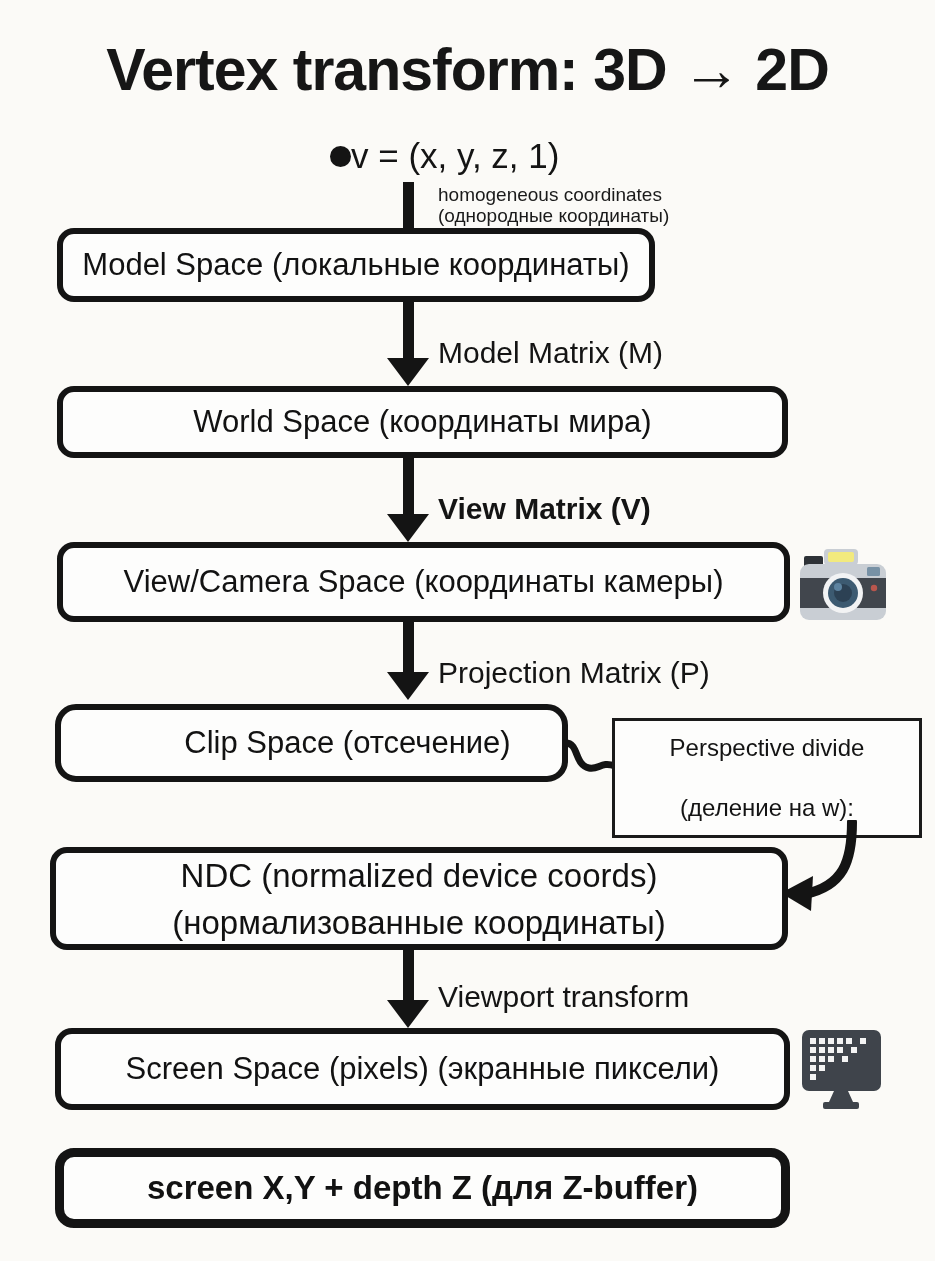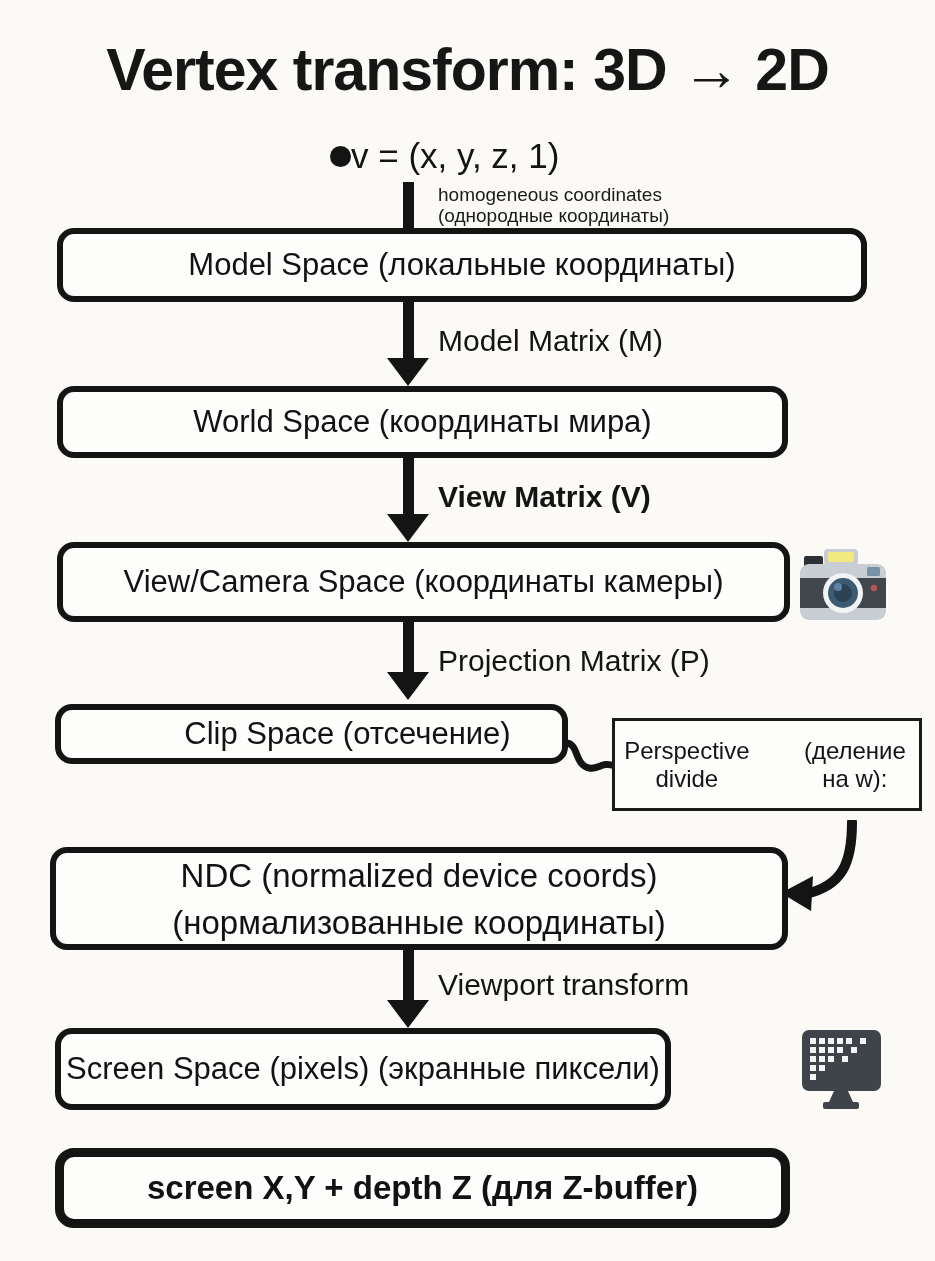--- a/index.html
+++ b/index.html
@@ -46,27 +46,27 @@
   .node.thick { border-width: 9px; border-radius: 19px; }
   .arrow-shaft { left: 403px; width: 11px; background: #141414; }
   .arrow-head {
     left: 387px; width: 0; height: 0;
     border-left: 21px solid transparent;
     border-right: 21px solid transparent;
     border-top: 28px solid #141414;
   }
   .edge-label {
     left: 438px;
-    font-size: 30px; color: #141414; white-space: nowrap;
+    font-size: 30px; color: #141414; white-space: nowrap; margin-top: 12px;
   }
   .callout {
-    left: 612px; top: 718px; width: 310px; height: 93px;
+    left: 612px; top: 718px; width: 310px; height: 120px;
     background: #fdfdfc;
     border: 3px solid #1a1a1a;
-    display: flex; flex-direction: row;
+    display: flex; flex-direction: column;
     align-items: center; justify-content: center;
     text-align: center;
     gap: 32px;
   }
   .callout .l12 { font-size: 24px; line-height: 28px; }
   .callout .l3 { font-size: 22px; line-height: 28px; white-space: nowrap; }
   .ndc-line { line-height: 47px; font-size: 33px; }
   .output-text { font-weight: 700; font-size: 33px; }
   .clip-label { padding-left: 72px; }
   svg { display: block; }
@@ -80,21 +80,21 @@
   <span class="bullet-dot"></span>
   <span>v = (x, y, z, 1)</span>
 </div>
 
 <div class="abs connector-v" style="left:403px; top:182px; height:50px;"></div>
 <div class="abs note">
   <div>homogeneous coordinates</div>
   <div>(однородные координаты)</div>
 </div>
 
-<div class="abs node" style="left:57px; top:228px; width:810px; height:74px;">
+<div class="abs node" style="left:57px; top:228px; width:598px; height:74px;">
   <span>Model Space (локальные координаты)</span>
 </div>
 
 <div class="abs arrow-shaft" style="top:300px; height:58px;"></div>
 <div class="abs arrow-head" style="top:358px;"></div>
 <div class="abs edge-label" style="top:324px;">Model Matrix (M)</div>
 
 <div class="abs node" style="left:57px; top:386px; width:731px; height:72px;">
   <span>World Space (координаты мира)</span>
 </div>
@@ -120,21 +120,21 @@
     <circle cx="45" cy="45" r="9" fill="#2c4154"></circle>
     <circle cx="40" cy="39" r="4" fill="#5d83a0"></circle>
     <circle cx="76" cy="40" r="3.2" fill="#b8564d"></circle>
   </svg>
 </div>
 
 <div class="abs arrow-shaft" style="top:620px; height:52px;"></div>
 <div class="abs arrow-head" style="top:672px;"></div>
 <div class="abs edge-label" style="top:644px;">Projection Matrix (P)</div>
 
-<div class="abs node" style="left:55px; top:704px; width:513px; height:60px;">
+<div class="abs node" style="left:55px; top:704px; width:513px; height:78px;border-radius:21px;">
   <span class="clip-label">Clip Space (отсечение)</span>
 </div>
 
 <div class="abs" style="left:562px; top:735px;">
   <svg width="56" height="44" viewBox="0 0 56 44">
     <path d="M3,8 C17,7 12,30 27,33 C37,35 39,26 53,31" fill="none" stroke="#141414" stroke-width="7" stroke-linecap="round"></path>
   </svg>
 </div>
 
 <div class="abs callout">
@@ -151,21 +151,21 @@
 
 <div class="abs node" style="left:50px; top:847px; width:738px; height:103px;">
   <div class="ndc-line">NDC (normalized device coords)</div>
   <div class="ndc-line">(нормализованные координаты)</div>
 </div>
 
 <div class="abs arrow-shaft" style="top:948px; height:52px;"></div>
 <div class="abs arrow-head" style="top:1000px;"></div>
 <div class="abs edge-label" style="top:968px;">Viewport transform</div>
 
-<div class="abs node" style="left:55px; top:1028px; width:616px; height:82px;">
+<div class="abs node" style="left:55px; top:1028px; width:735px; height:82px;">
   <span>Screen Space (pixels) (экранные пиксели)</span>
 </div>
 
 <div class="abs" style="left:800px; top:1028px;">
   <svg width="86" height="82" viewBox="0 0 86 82">
     <rect x="2" y="2" width="79" height="61" rx="7" fill="#3f444b"></rect>
     <g fill="#f4f4f4">
       <rect x="10" y="10" width="6" height="6"></rect>
         <rect x="19" y="10" width="6" height="6"></rect>
         <rect x="28" y="10" width="6" height="6"></rect>

